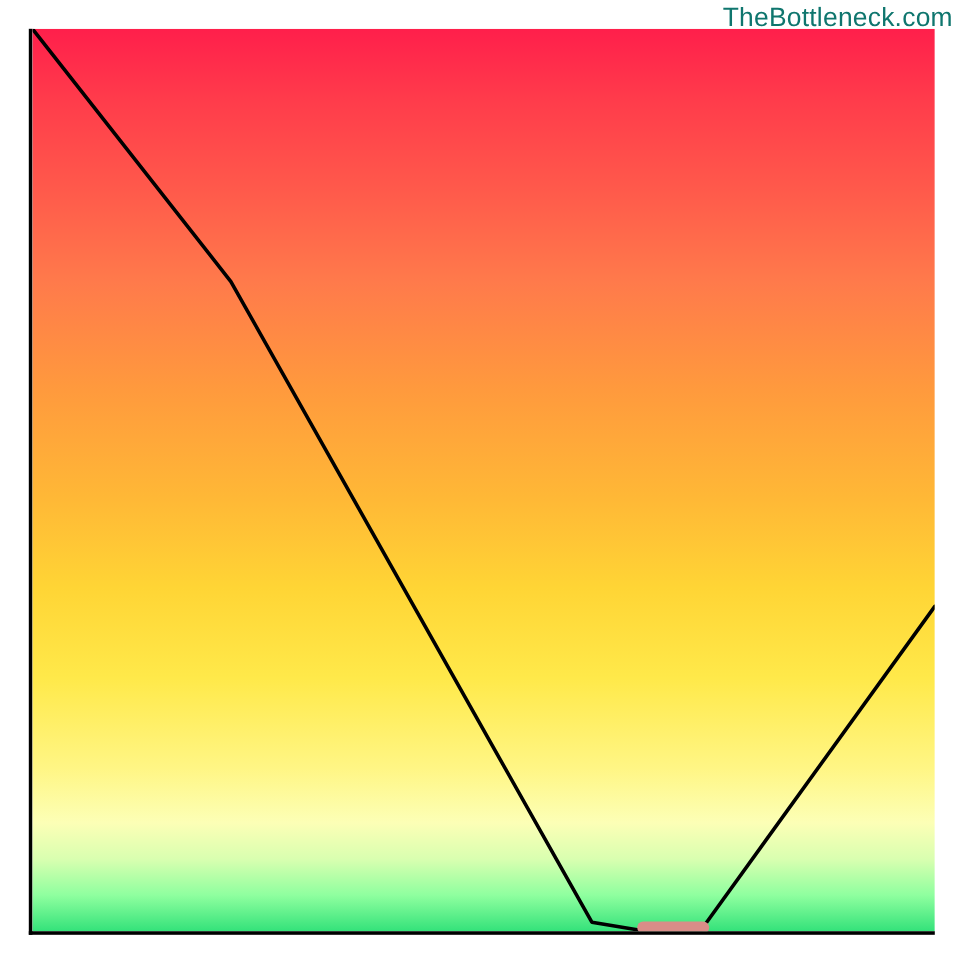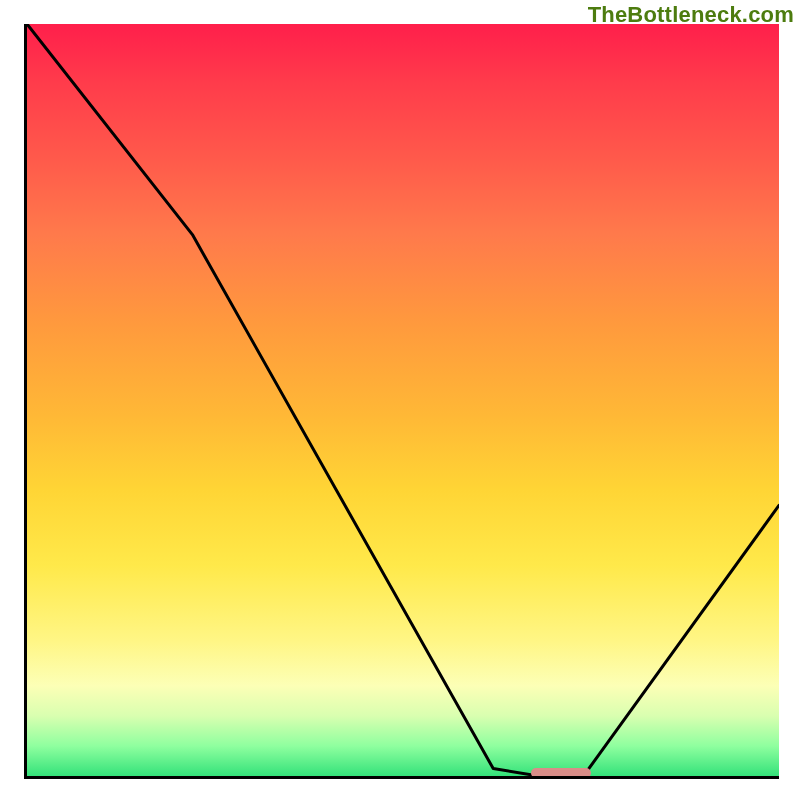--- a/index.html
+++ b/index.html
@@ -44,22 +44,22 @@
       #d9ffb0 92%,
       #8fff9f 96%,
       #34e27a 100%
     );
   }
   .watermark {
     position: absolute;
     top: 2px;
     right: 6px;
     font-size: 22px;
-    font-weight: 700;
-    color: #4d7c0f;
+    font-weight: 400;
+    color: #0f766e;
     letter-spacing: 0.2px;
     user-select: none;
   }
   .curve {
     position: absolute;
     inset: 0;
   }
   .curve path {
     fill: none;
     stroke: #000;

